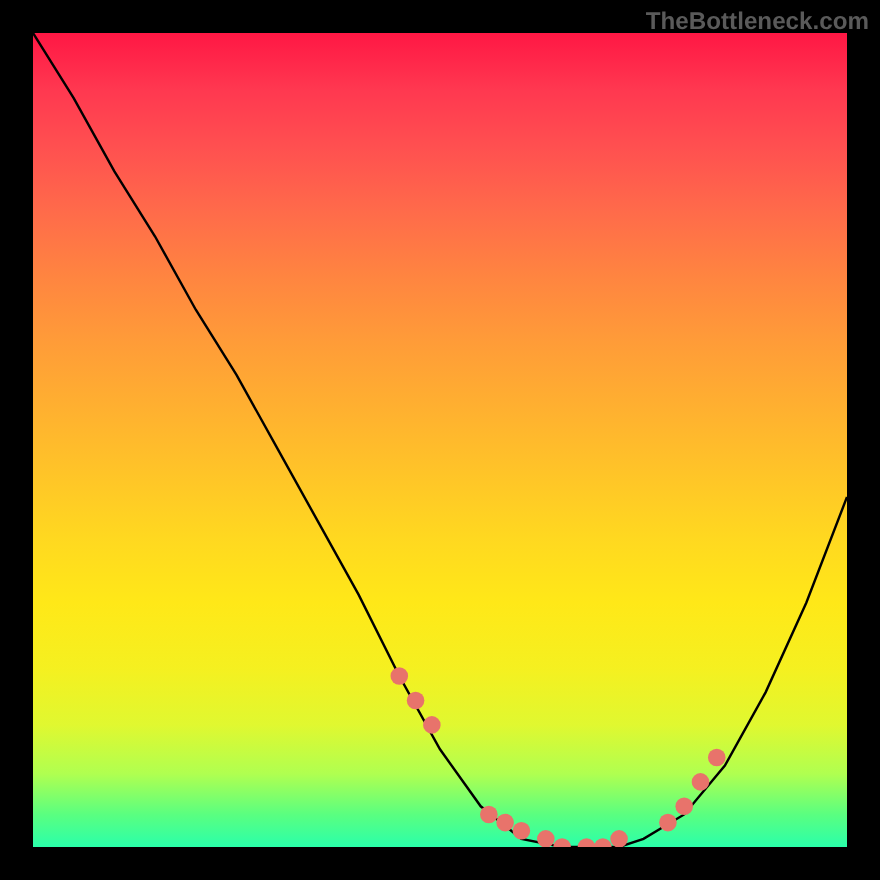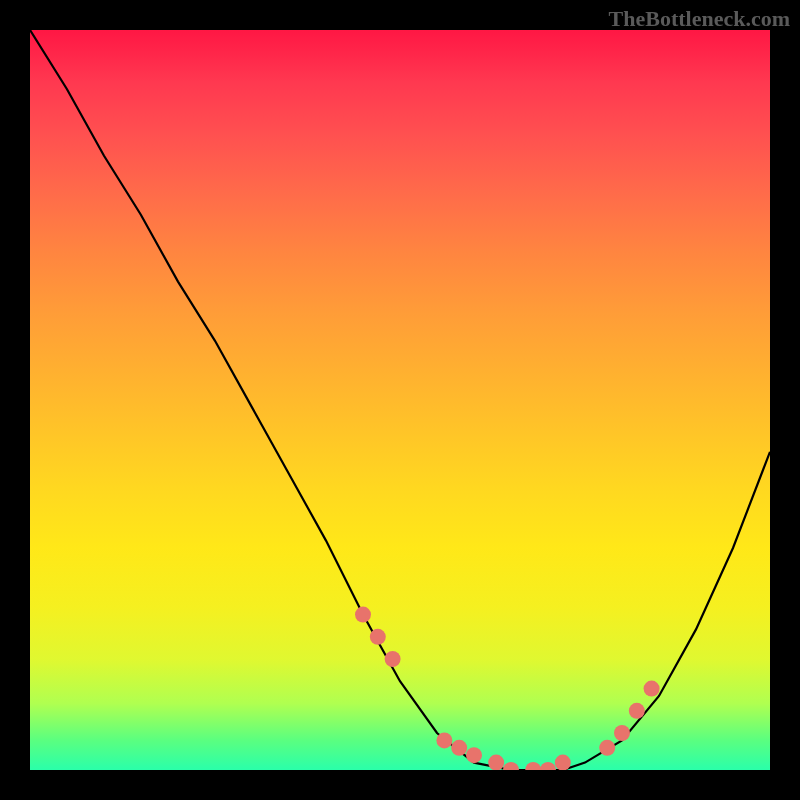--- a/index.html
+++ b/index.html
@@ -1,18 +1,18 @@
 <!DOCTYPE html>
 <html><head>
 <meta charset="utf-8">
 <style>
 * { margin: 0; padding: 0; box-sizing: border-box; }
 body { background: #fff; }
 .container { width: 800px; height: 800px; position: relative; background: #000; }
-.watermark { position: absolute; top: 6px; right: 10px; color: #5a5a5a; font-family: Liberation Serif, serif; font-size: 22px; font-weight: bold; z-index: 10; }
+.watermark { position: absolute; top: 6px; right: 10px; color: #5a5a5a; font-family: Liberation Sans, sans-serif; font-size: 22px; font-weight: bold; z-index: 10; }
 .plot-area { position: absolute; top: 30px; left: 30px; width: 740px; height: 740px; }
 .gradient-bg { width: 100%; height: 100%; background: linear-gradient(to bottom,
   #ff1744 0%,
   #ff3850 7%,
   #ff5050 14%,
   #ff6b4a 22%,
   #ff8540 30%,
   #ff9c38 38%,
   #ffb030 46%,
   #ffc428 54%,

